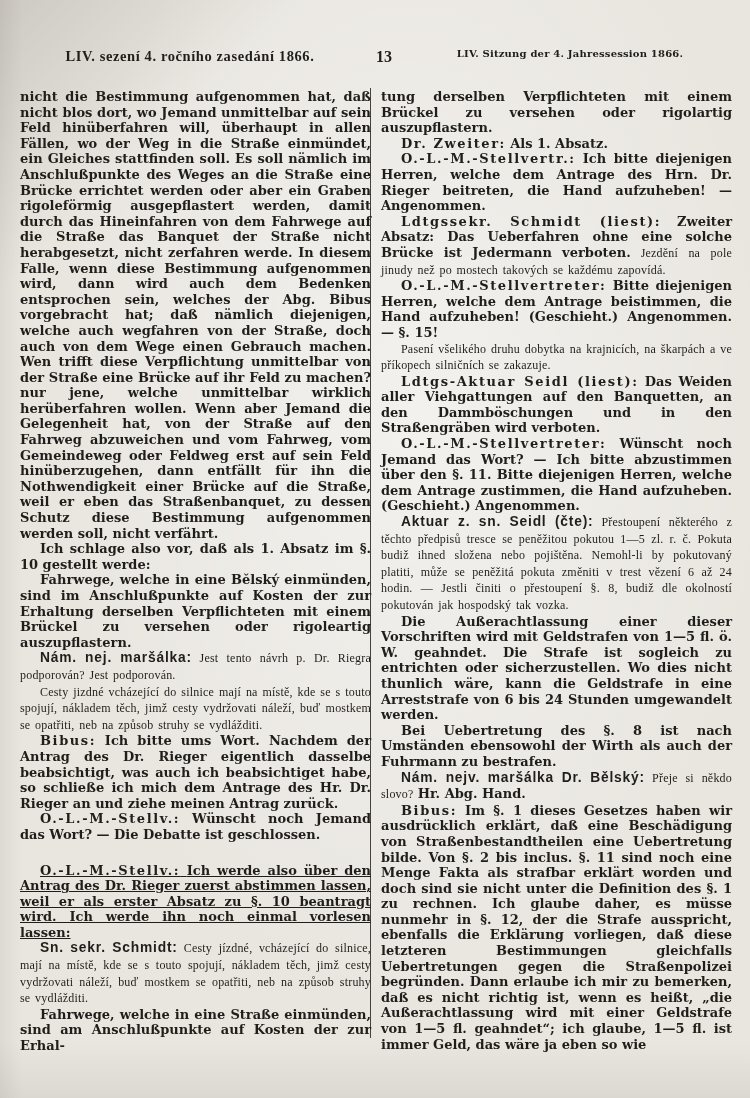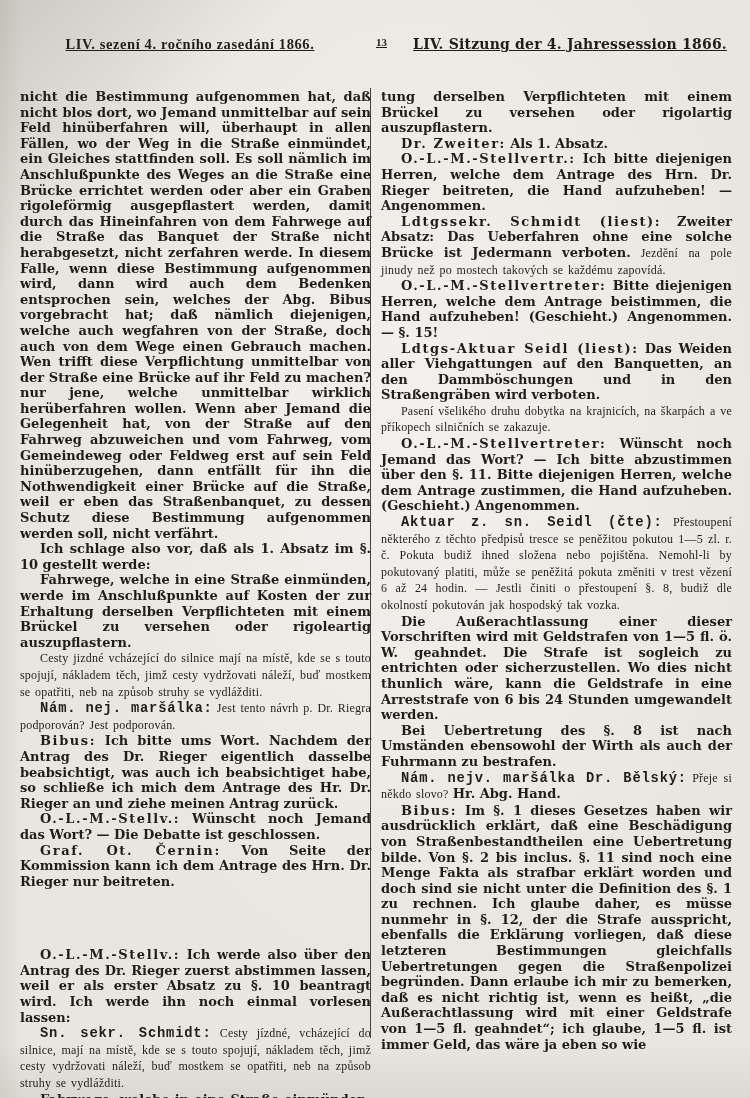--- a/index.html
+++ b/index.html
@@ -7,71 +7,70 @@
     width:750px;height:1098px;position:relative;overflow:hidden;
     background-color:#e9e6e0;
     background-image:
       radial-gradient(ellipse at 55% 38%, rgba(255,255,255,.45), rgba(255,255,255,0) 62%),
       linear-gradient(135deg, rgba(90,85,75,.20), rgba(90,85,75,0) 16%),
       linear-gradient(to right, rgba(110,105,95,.10), rgba(110,105,95,0) 3%),
       linear-gradient(to top, rgba(120,115,105,.12), rgba(120,115,105,0) 5%);
     color:#201e1b;
     font-family:"DejaVu Serif", serif;
   }
-  .hdr{position:absolute;top:36px;white-space:nowrap;text-decoration:underline;}
+  .hdr{position:absolute;top:48px;white-space:nowrap;}
   .hdr-left{left:20px;width:340px;text-align:center;
     font-family:"Liberation Serif",serif;font-weight:bold;font-size:14.5px;letter-spacing:.6px;}
   .hdr-num{left:376px;width:34px;text-align:left;
-    font-family:"Liberation Serif",serif;font-weight:bold;font-size:11px;}
+    font-family:"Liberation Serif",serif;font-weight:bold;font-size:16px;}
   .hdr-right{left:408px;width:324px;text-align:center;
-    font-family:"DejaVu Serif",serif;font-weight:bold;font-size:14px;letter-spacing:.2px;}
+    font-family:"DejaVu Serif",serif;font-weight:bold;font-size:10px;letter-spacing:.2px;}
   .columns{position:absolute;top:89px;left:20px;width:712px;display:flex;}
   .col{width:351px;}
   .col+.col{margin-left:10px;}
   .divider{position:absolute;top:88px;left:370px;width:1px;height:950px;background:#46423b;}
   p.para{margin:0;text-align:justify;font-size:13px;line-height:15.6px;
     -webkit-hyphens:auto;hyphens:auto;}
   p.indent{text-indent:20px;}
-  p.gap{margin-top:58px;}
+  p.gap{margin-top:20px;text-decoration:underline;}
   .seg-fraktur{font-family:"DejaVu Serif",serif;font-weight:bold;}
   .seg-antiqua{font-family:"Liberation Serif",serif;font-weight:normal;font-size:12px;letter-spacing:.2px;word-spacing:1.5px;}
   .seg-speaker-fraktur{font-family:"DejaVu Serif",serif;font-weight:bold;letter-spacing:1.6px;}
-  .seg-speaker-antiqua{font-family:Liberation Mono, monospace;font-weight:bold;font-size:13.8px;letter-spacing:.8px;}
+  .seg-speaker-antiqua{font-family:Liberation Sans, sans-serif;font-weight:bold;font-size:13.8px;letter-spacing:.8px;}
 </style>
 </head>
 <body>
 
 <div class="hdr hdr-left">LIV. sezení 4. ročního zasedání 1866.</div>
 <div class="hdr hdr-num">13</div>
 <div class="hdr hdr-right">LIV. Sitzung der 4. Jahressession 1866.</div>
 
 <div class="divider"></div>
 
 <div class="columns">
   <div class="col" id="col-left">
       <p class="para"><span class="seg-fraktur">nicht die Bestimmung aufgenommen hat, daß nicht blos dort, wo Jemand unmittelbar auf sein Feld hinüberfahren will, überhaupt in allen Fällen, wo der Weg in die Straße einmündet, ein Gleiches stattfinden soll. Es soll nämlich im Anschlußpunkte des Weges an die Straße eine Brücke errichtet werden oder aber ein Graben rigoleförmig ausgepflastert werden, damit durch das Hineinfahren von dem Fahrwege auf die Straße das Banquet der Straße nicht herabgesetzt, nicht zerfahren werde. In diesem Falle, wenn diese Bestimmung aufgenommen wird, dann wird auch dem Bedenken entsprochen sein, welches der Abg. Bibus vorgebracht hat; daß nämlich diejenigen, welche auch wegfahren von der Straße, doch auch von dem Wege einen Gebrauch machen. Wen trifft diese Verpflichtung unmittelbar von der Straße eine Brücke auf ihr Feld zu machen? nur jene, welche unmittelbar wirklich herüberfahren wollen. Wenn aber Jemand die Gelegenheit hat, von der Straße auf den Fahrweg abzuweichen und vom Fahrweg, vom Gemeindeweg oder Feldweg erst auf sein Feld hinüberzugehen, dann entfällt für ihn die Nothwendigkeit einer Brücke auf die Straße, weil er eben das Straßenbanquet, zu dessen Schutz diese Bestimmung aufgenommen werden soll, nicht verfährt.</span></p>
       <p class="para indent"><span class="seg-fraktur">Ich schlage also vor, daß als 1. Absatz im §. 10 gestellt werde:</span></p>
-      <p class="para indent"><span class="seg-fraktur">Fahrwege, welche in eine Straße einmünden, werde im Anschlußpunkte auf Kosten der zur Erhaltung derselben Verpflichteten mit einem Brückel zu versehen oder rigoleartig auszupflastern.</span></p>
+      <p class="para indent"><span class="seg-fraktur">Fahrwege, welche in eine Bělský einmünden, sind im Anschlußpunkte auf Kosten der zur Erhaltung derselben Verpflichteten mit einem Brückel zu versehen oder rigoleartig auszupflastern.</span></p>
+      <p class="para indent"><span class="seg-speaker-antiqua">Nám. nej. maršálka:</span> <span class="seg-antiqua">Jest tento návrh p. Dr. Riegra podporován? Jest podporován.</span></p>
       <p class="para indent"><span class="seg-antiqua">Cesty jizdné vcházející do silnice mají na místě, kde se s touto spojují, nákladem těch, jimž cesty vydržovati náleží, buď mostkem se opatřiti, neb na způsob struhy se vydlážditi.</span></p>
-      <p class="para indent"><span class="seg-speaker-antiqua">Nám. nej. maršálka:</span> <span class="seg-antiqua">Jest tento návrh p. Dr. Riegra podporován? Jest podporován.</span></p>
       <p class="para indent"><span class="seg-speaker-fraktur">Bibus:</span> <span class="seg-fraktur">Ich bitte ums Wort. Nachdem der Antrag des Dr. Rieger eigentlich dasselbe beabsichtigt, was auch ich beabsichtiget habe, so schließe ich mich dem Antrage des Hr. Dr. Rieger an und ziehe meinen Antrag zurück.</span></p>
       <p class="para indent"><span class="seg-speaker-fraktur">O.-L.-M.-Stellv.:</span> <span class="seg-fraktur">Wünscht noch Jemand das Wort? — Die Debatte ist geschlossen.</span></p>
-      <p class="para indent"><span class="seg-speaker-fraktur">Graf. Ot. Černin:</span> <span class="seg-fraktur">Von Seite der Kommission kann ich dem Antrage des Hrn. Dr. Rieger nur beitreten.</span></p>
       <p class="para indent gap"><span class="seg-speaker-fraktur">O.-L.-M.-Stellv.:</span> <span class="seg-fraktur">Ich werde also über den Antrag des Dr. Rieger zuerst abstimmen lassen, weil er als erster Absatz zu §. 10 beantragt wird. Ich werde ihn noch einmal vorlesen lassen:</span></p>
       <p class="para indent"><span class="seg-speaker-antiqua">Sn. sekr. Schmidt:</span> <span class="seg-antiqua">Cesty jízdné, vcházející do silnice, mají na místě, kde se s touto spojují, nákladem těch, jimž cesty vydržovati náleží, buď mostkem se opatřiti, neb na způsob struhy se vydlážditi.</span></p>
       <p class="para indent"><span class="seg-fraktur">Fahrwege, welche in eine Straße einmünden, sind am Anschlußpunkte auf Kosten der zur Erhal-</span></p>
     </div>
   <div class="col" id="col-right">
       <p class="para"><span class="seg-fraktur">tung derselben Verpflichteten mit einem Brückel zu versehen oder rigolartig auszupflastern.</span></p>
       <p class="para indent"><span class="seg-speaker-fraktur">Dr. Zweiter:</span> <span class="seg-fraktur">Als 1. Absatz.</span></p>
       <p class="para indent"><span class="seg-speaker-fraktur">O.-L.-M.-Stellvertr.:</span> <span class="seg-fraktur">Ich bitte diejenigen Herren, welche dem Antrage des Hrn. Dr. Rieger beitreten, die Hand aufzuheben! — Angenommen.</span></p>
       <p class="para indent"><span class="seg-speaker-fraktur">Ldtgssekr. Schmidt (liest):</span> <span class="seg-fraktur">Zweiter Absatz: Das Ueberfahren ohne eine solche Brücke ist Jedermann verboten.</span> <span class="seg-antiqua">Jezdění na pole jinudy než po mostech takových se každému zapovídá.</span></p>
       <p class="para indent"><span class="seg-speaker-fraktur">O.-L.-M.-Stellvertreter:</span> <span class="seg-fraktur">Bitte diejenigen Herren, welche dem Antrage beistimmen, die Hand aufzuheben! (Geschieht.) Angenommen. — §. 15!</span></p>
+      <p class="para indent"><span class="seg-antiqua">Pasení všelikého druhu dobytka na krajnicích, na škarpách a ve příkopech silničních se zakazuje.</span></p>
       <p class="para indent"><span class="seg-speaker-fraktur">Ldtgs-Aktuar Seidl (liest):</span> <span class="seg-fraktur">Das Weiden aller Viehgattungen auf den Banquetten, an den Dammböschungen und in den Straßengräben wird verboten.</span></p>
-      <p class="para indent"><span class="seg-antiqua">Pasení všelikého druhu dobytka na krajnicích, na škarpách a ve příkopech silničních se zakazuje.</span></p>
       <p class="para indent"><span class="seg-speaker-fraktur">O.-L.-M.-Stellvertreter:</span> <span class="seg-fraktur">Wünscht noch Jemand das Wort? — Ich bitte abzustimmen über den §. 11. Bitte diejenigen Herren, welche dem Antrage zustimmen, die Hand aufzuheben. (Geschieht.) Angenommen.</span></p>
       <p class="para indent"><span class="seg-speaker-antiqua">Aktuar z. sn. Seidl (čte):</span> <span class="seg-antiqua">Přestoupení některého z těchto předpisů tresce se peněžitou pokutou 1—5 zl. r. č. Pokuta budiž ihned složena nebo pojištěna. Nemohl-li by pokutovaný platiti, může se peněžitá pokuta změniti v trest vězení 6 až 24 hodin. — Jestli činiti o přestoupení §. 8, budiž dle okolností pokutován jak hospodský tak vozka.</span></p>
       <p class="para indent"><span class="seg-fraktur">Die Außerachtlassung einer dieser Vorschriften wird mit Geldstrafen von 1—5 fl. ö. W. geahndet. Die Strafe ist sogleich zu entrichten oder sicherzustellen. Wo dies nicht thunlich wäre, kann die Geldstrafe in eine Arreststrafe von 6 bis 24 Stunden umgewandelt werden.</span></p>
       <p class="para indent"><span class="seg-fraktur">Bei Uebertretung des §. 8 ist nach Umständen ebensowohl der Wirth als auch der Fuhrmann zu bestrafen.</span></p>
       <p class="para indent"><span class="seg-speaker-antiqua">Nám. nejv. maršálka Dr. Bělský:</span> <span class="seg-antiqua">Přeje si někdo slovo?</span> <span class="seg-fraktur">Hr. Abg. Hand.</span></p>
       <p class="para indent"><span class="seg-speaker-fraktur">Bibus:</span> <span class="seg-fraktur">Im §. 1 dieses Gesetzes haben wir ausdrücklich erklärt, daß eine Beschädigung von Straßenbestandtheilen eine Uebertretung bilde. Von §. 2 bis inclus. §. 11 sind noch eine Menge Fakta als strafbar erklärt worden und doch sind sie nicht unter die Definition des §. 1 zu rechnen. Ich glaube daher, es müsse nunmehr in §. 12, der die Strafe ausspricht, ebenfalls die Erklärung vorliegen, daß diese letzteren Bestimmungen gleichfalls Uebertretungen gegen die Straßenpolizei begründen. Dann erlaube ich mir zu bemerken, daß es nicht richtig ist, wenn es heißt, „die Außerachtlassung wird mit einer Geldstrafe von 1—5 fl. geahndet“; ich glaube, 1—5 fl. ist immer Geld, das wäre ja eben so wie</span></p>
     </div>
 </div>
 
 </body></html>

